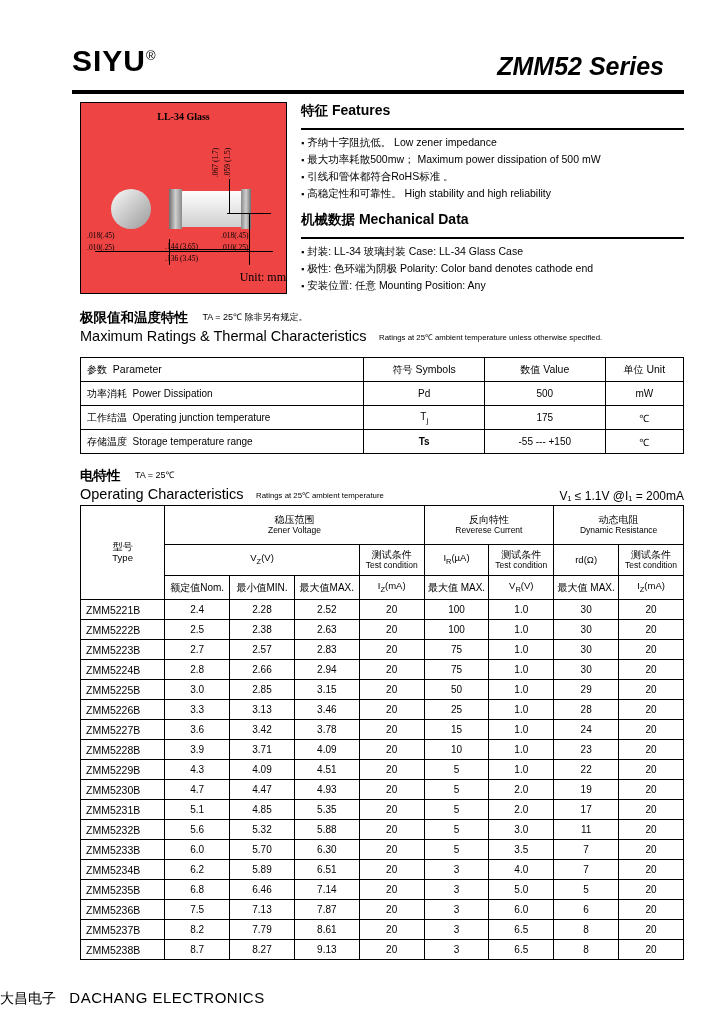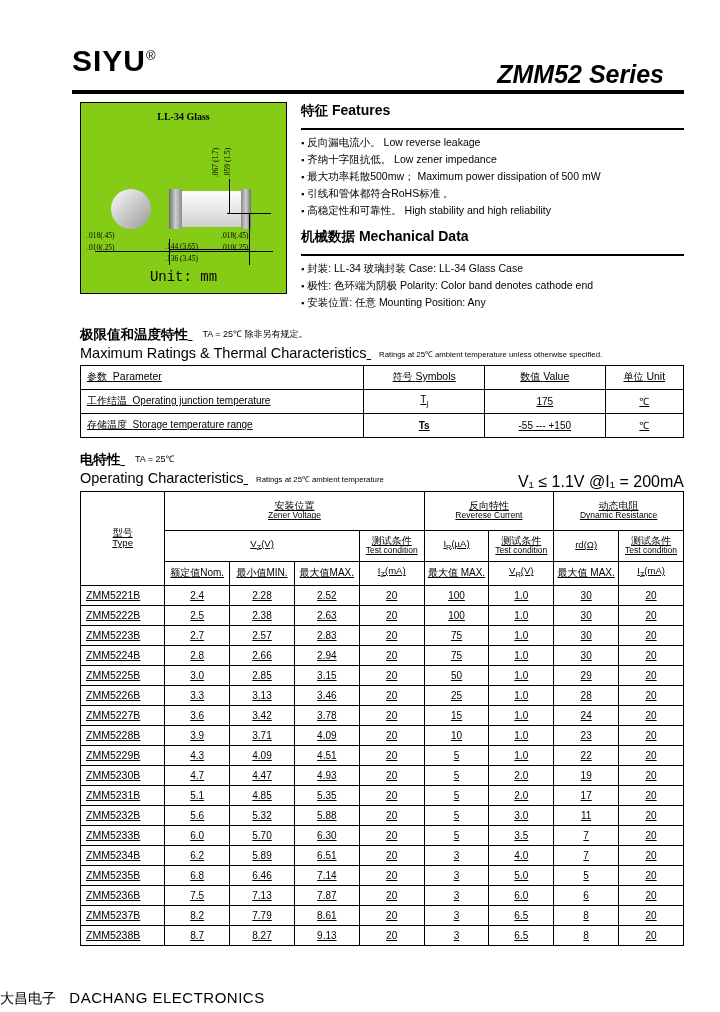--- a/index.html
+++ b/index.html
@@ -8,64 +8,64 @@
     font-family:"Liberation Sans", sans-serif;
     color:#000;
     -webkit-font-smoothing:none;
   }
   .page{position:relative;width:720px;height:1012px;box-sizing:border-box;padding:0;}
 
   
   .header{position:relative;margin:44px 56px 0 72px;height:46px;}
   .brand{position:absolute;left:0;top:0;font-size:30px;font-weight:bold;letter-spacing:1px;}
   .brand .reg{font-size:13px;vertical-align:super;font-weight:normal;}
-  .series{position:absolute;right:0;top:16px;font-size:25px;font-weight:bold;font-style:italic;}
+  .series{position:absolute;right:0;top:8px;font-size:25px;font-weight:bold;font-style:italic;}
   .header-rule{margin:0 36px 0 72px;border-bottom:4px solid #000;}
 
   
   .top{display:flex;margin:8px 36px 0 80px;gap:14px;}
   .drawing{
     width:205px;height:190px;border:1px solid #000;position:relative;
-    background:#84cc16;flex:none;
+    background:#ef4444;flex:none;
   }
   .dw-title{position:absolute;top:8px;left:0;right:0;text-align:center;font-size:10px;font-weight:bold;font-family:"Liberation Serif",serif;}
   .dw-circle{position:absolute;left:30px;top:86px;width:40px;height:40px;border-radius:50%;
     background:linear-gradient(135deg,#fafafa 0%,#d8d8d8 35%,#9a9a9a 100%);}
   .dw-body{position:absolute;left:88px;top:88px;width:82px;height:36px;
     background:linear-gradient(180deg,#fdfdfd 0%,#ececec 40%,#cfcfcf 100%);}
   .dw-cap-l{position:absolute;left:88px;top:86px;width:13px;height:40px;
     background:linear-gradient(90deg,#6e6e6e,#cfcfcf,#8a8a8a);}
   .dw-cap-r{position:absolute;left:160px;top:86px;width:10px;height:40px;
     background:linear-gradient(90deg,#8a8a8a,#cfcfcf,#6e6e6e);}
   .dw-txt{position:absolute;font-size:7.5px;font-family:"Liberation Serif",serif;white-space:nowrap;}
   .dw-vert{position:absolute;font-size:7.5px;font-family:"Liberation Serif",serif;
     transform:rotate(-90deg);transform-origin:left top;white-space:nowrap;}
   .dw-line{position:absolute;background:#000;}
-  .dw-units{position:absolute;bottom:8px;left:0;right:0;text-align:center;font-size:14px;font-family:Liberation Mono, monospace;}
+  .dw-units{position:absolute;bottom:8px;left:0;right:0;text-align:right;font-size:12px;font-family:Liberation Serif, serif;}
 
   .features{flex:1;min-width:0;}
   .sec-title{font-size:14px;font-weight:bold;border-bottom:2.5px solid #000;padding-bottom:8px;margin-bottom:4px;}
   .sec-title .cn{font-size:13.5px;}
   .bullets{list-style:none;margin:0;padding:0;}
   .bullets li{font-size:10.5px;line-height:1.55;white-space:nowrap;}
   .bullets li .b{font-size:9px;}
   .bullets li.sub{padding-left:16px;white-space:nowrap;}
   .mech{margin-top:9px;}
 
   
-  .block{margin:0 36px 0 80px;text-decoration:underline;}
+  .block{margin:0 36px 0 80px;}
   .h-cn{font-size:13.5px;font-weight:bold;display:inline-block;}
   .h-note{font-size:9px;display:inline-block;padding-left:10px;vertical-align:2px;}
   .h-en{font-size:14.5px;display:inline-block;}
   .h-en-note{font-size:7.8px;display:inline-block;padding-left:8px;vertical-align:1px;}
-  .h-right{float:right;font-size:16px;padding-top:4px;}
+  .h-right{float:right;font-size:12px;padding-top:4px;}
 
   
   table{border-collapse:collapse;width:100%;}
-  .rt{margin-top:3px;border-radius:29px;}
+  .rt{margin-top:12px;border-radius:29px;}
   .rt td,.rt th{border:1px solid #000;font-weight:normal;text-align:center;
     font-size:10px;height:23px;padding:0 4px;}
   .rt .l{text-align:left;padding-left:6px;}
   .rt .cn{font-size:10px;}
   .rt .hdr td{font-size:10.5px;}
   sub{font-size:7.5px;}
 
   .et{margin-top:2px;}
   .et td{border:1px solid #000;text-align:center;font-size:10px;padding:0;height:19px;}
   .et .hcell{font-size:9.5px;line-height:1.15;padding:2px 2px;}
@@ -117,21 +117,20 @@
 
       <div class="dw-units">Unit: mm</div>
     </div>
 
     <div class="features">
       <div class="sec-title">
         <span class="cn">特征</span>
         <span>Features</span>
       </div>
       <ul class="bullets">
-        <li><span class="b">▪</span> <span>反向漏电流小。   Low reverse leakage</span></li>
         <li><span class="b">▪</span> <span>齐纳十字阻抗低。 Low zener impedance</span></li>
         <li><span class="b">▪</span> <span>最大功率耗散500mw；  Maximum power dissipation of 500 mW</span></li>
         <li><span class="b">▪</span> <span>引线和管体都符合RoHS标准 。</span></li>
         <li><span class="b">▪</span> <span>高稳定性和可靠性。  High stability and high reliability</span></li>
       </ul>
 
       <div class="mech">
         <div class="sec-title">
           <span class="cn">机械数据</span>
           <span>Mechanical Data</span>
@@ -157,20 +156,26 @@
 
     <table class="rt">
       <tbody>
           <tr class="hdr">
         <td class="l" style="width:47%"><span class="cn">参数</span>&nbsp; <span>Parameter</span></td>
         <td style="width:20%"><span class="cn">符号</span> <span>Symbols</span></td>
         <td style="width:20%"><span class="cn">数值</span> <span>Value</span></td>
         <td style="width:13%"><span class="cn">单位</span> <span>Unit</span></td>
       </tr>
       <tr>
+        <td class="l"><span class="cn">功率消耗</span>&nbsp; <span>Power Dissipation</span></td>
+        <td><span>Pd</span></td>
+        <td>500</td>
+        <td>mW</td>
+      </tr>
+      <tr>
         <td class="l"><span class="cn">工作结温</span>&nbsp; <span>Operating junction temperature</span></td>
         <td><span>T</span><sub>j</sub></td>
         <td>175</td>
         <td>℃</td>
       </tr>
       <tr>
         <td class="l"><span class="cn">存储温度</span>&nbsp; <span>Storage temperature range</span></td>
         <td><b>Ts</b></td>
         <td>-55 --- +150</td>
         <td>℃</td>
@@ -192,21 +197,21 @@
 
     <table class="et">
 
       <tbody>
           <tr>
         <td rowspan="3" style="width:13%" class="hcell">
           <div class="hcn">型号</div>
           <div>Type</div>
         </td>
         <td colspan="4" class="hcell" style="height:34px">
-          <div class="hcn">安装位置</div>
+          <div class="hcn">稳压范围</div>
           <div class="hen">Zener Voltage</div>
         </td>
         <td colspan="2" class="hcell">
           <div class="hcn">反向特性</div>
           <div class="hen">Reverese Current</div>
         </td>
         <td colspan="2" class="hcell">
           <div class="hcn">动态电阻</div>
           <div class="hen">Dynamic Resistance</div>
         </td>

